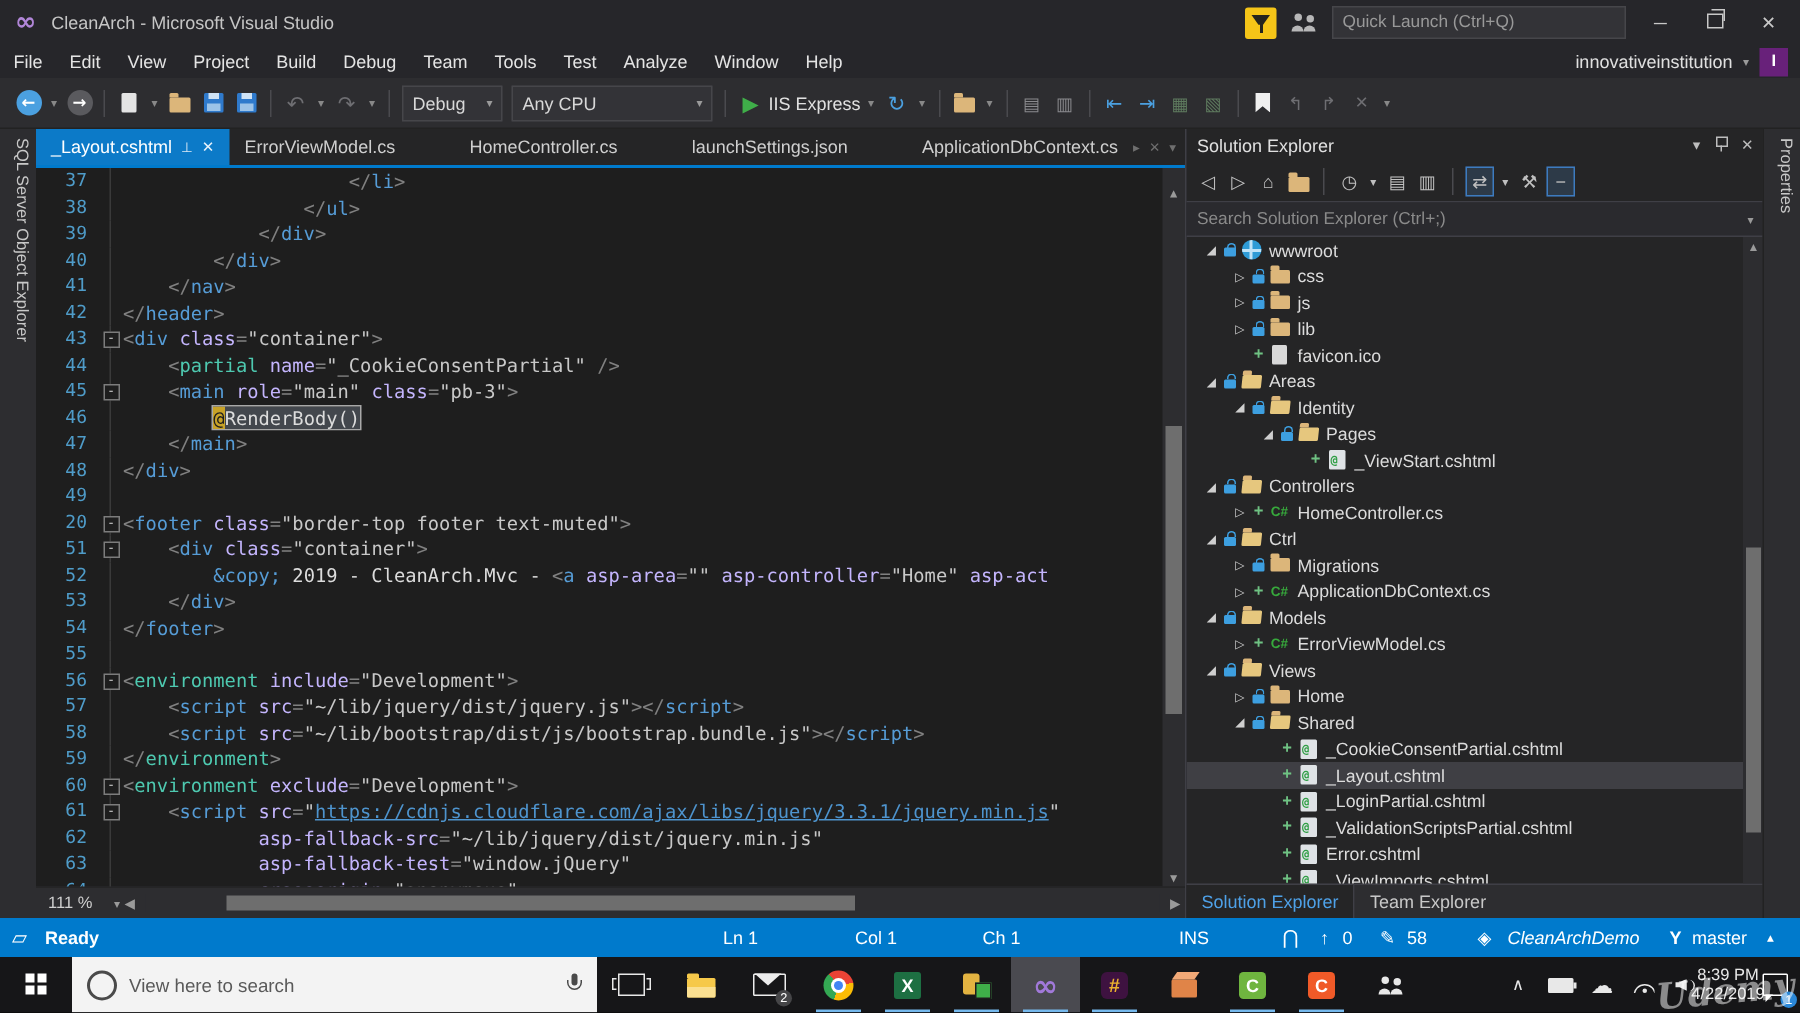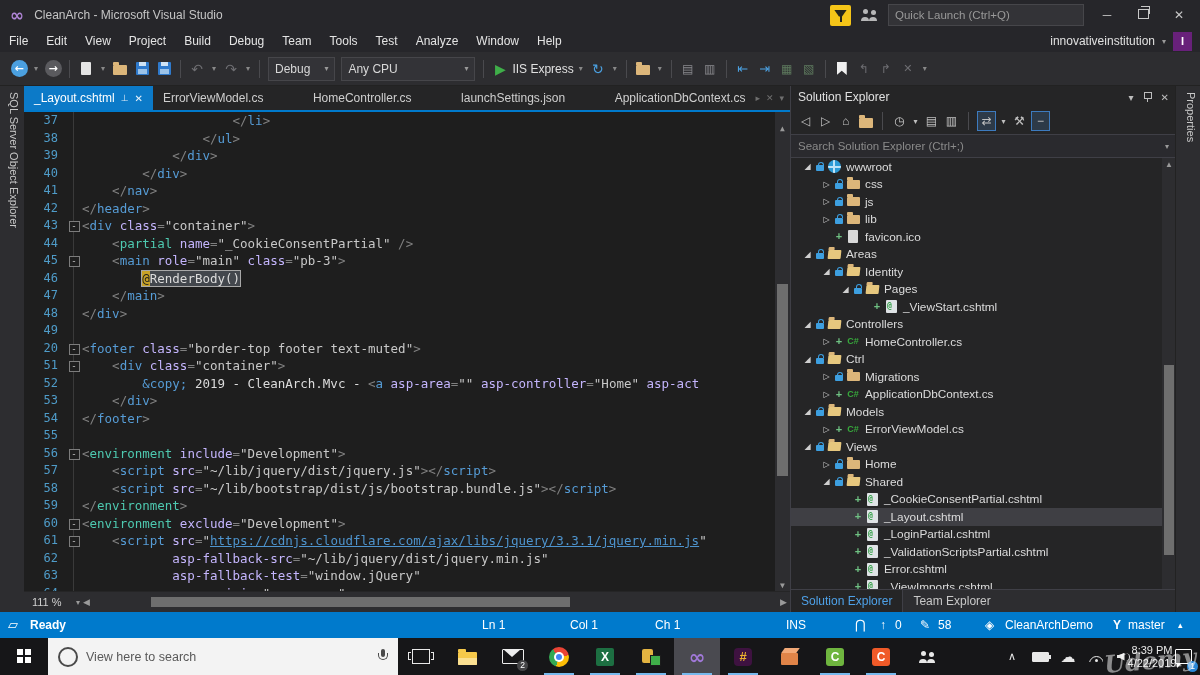--- a/index.html
+++ b/index.html
@@ -682,21 +682,21 @@
     <span style="left:482px;">Ln 1</span>
     <span style="left:570px;">Col 1</span>
     <span style="left:655px;">Ch 1</span>
     <span style="left:786px;">INS</span>
     <span style="left:855px;font-size:13px;">⋂</span>
     <span style="left:880px;">↑</span>
     <span style="left:895px;">0</span>
     <span style="left:920px;">✎</span>
     <span style="left:938px;">58</span>
     <span style="left:985px;">◈</span>
-    <span style="left:1005px;">CleanArchDemo</span>
+    <span style="left:1005px;font-style:italic;">CleanArchDemo</span>
     <span style="left:1113px;font-weight:bold;">Y</span>
     <span style="left:1128px;">master</span>
     <span style="left:1178px;font-size:9px;">▴</span>
   </div>
 
   <div class="taskbar abs">
     <div class="tb-cell" style="width:48px;">
         <span class="ic-start"></span>
       </div>
     <div class="tb-cell tsearch">

